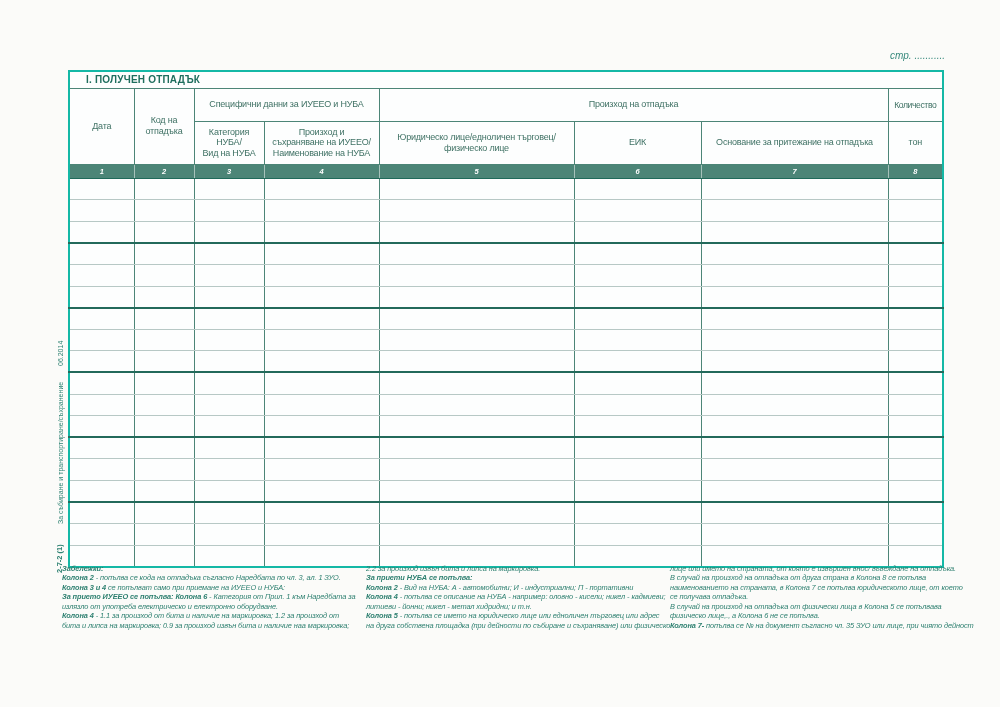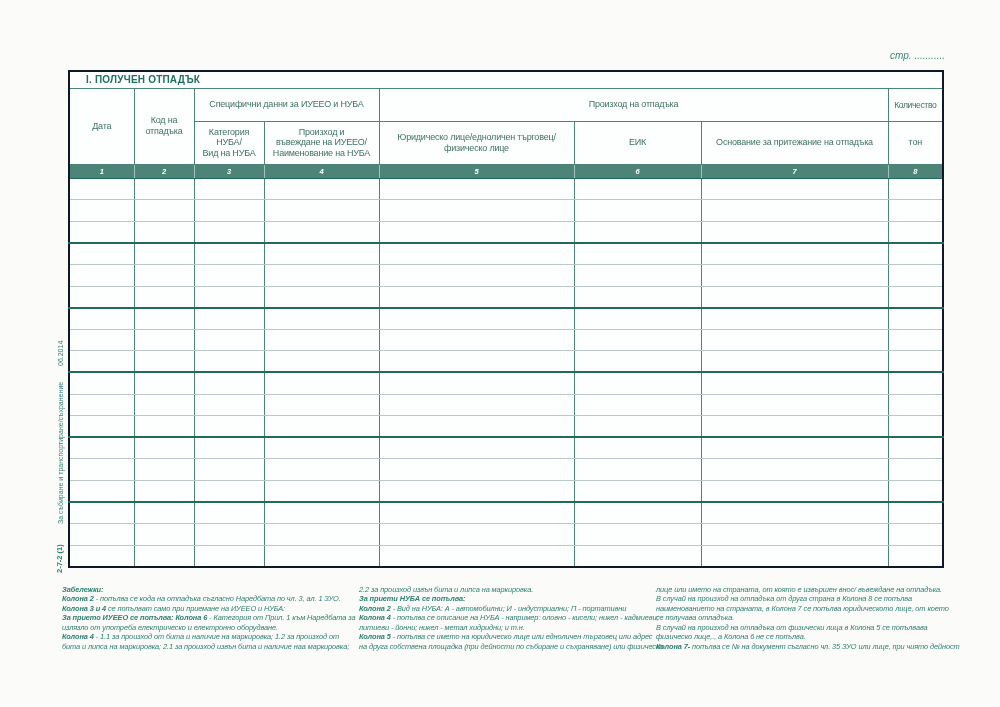--- a/index.html
+++ b/index.html
@@ -25,21 +25,21 @@
     font-size:7px; color:#2f8273;
   }
   .v-date   { left:57px; top:366px; }
   .v-activity { left:57px; top:524px; }
   .v-form   { left:55px; top:573px; font-weight:bold; font-size:7.5px; }
 
   
   table.waste-table {
     position:absolute; left:68px; top:70px;
     width:874px; border-collapse:collapse; table-layout:fixed;
-    border:2px solid #0f172a;
+    border:2px solid #14b8a6;
     background:#fdfefe;
   }
   .title-row td {
     height:17px; padding-left:16px;
     font-size:10px; font-weight:bold; letter-spacing:.2px;
     color:#1f6e5e; text-align:left;
     border-bottom:1px solid #4c8577;
   }
   thead th {
     font-weight:normal; font-size:9px; line-height:1.18;
@@ -65,22 +65,22 @@
     height:21.6px;
     border-right:1px solid #4c8577;
     border-bottom:1px solid #b7c8c5;
   }
   tbody td:last-child { border-right:none; }
   tbody tr.group-end td { border-bottom:2px solid #236a5b; }
   tbody tr:last-child td { border-bottom:none; }
 
   
   .notes {
-    position:absolute; left:62px; top:585px; width:888px;
-    display:grid; grid-template-columns:294px 294px 294px; column-gap:3px;
+    position:absolute; left:62px; top:564px; width:888px;
+    display:grid; grid-template-columns:294px 294px 294px; column-gap:10px;
   }
   .note-line {
     font-size:7.4px; font-style:italic; line-height:9.45px;
     letter-spacing:-.1px; color:#2c7f6f; white-space:nowrap;
   }
   .note-line .bold { font-weight:bold; }
 </style>
 </head>
 <body>
 
@@ -112,21 +112,21 @@
         <th rowspan="2" class="pre">Код на отпадъка</th>
         <th colspan="2">Специфични данни за ИУЕЕО и НУБА</th>
         <th colspan="3">Произход на отпадъка</th>
         <th class="qty">Количество</th>
       </tr>
       <tr class="hrow-b">
         <th class="pre">Категория
 НУБА/
 Вид на НУБА</th>
         <th class="pre">Произход и
-въвеждане на ИУЕЕО/
+съхраняване на ИУЕЕО/
 Наименование на НУБА</th>
         <th class="pre">Юридическо лице/едноличен търговец/
 физическо лице</th>
         <th>ЕИК</th>
         <th>Основание за притежание на отпадъка</th>
         <th>тон</th>
       </tr>
       <tr class="num-row">
           <td>1</td>
           <td>2</td>
@@ -323,21 +323,21 @@
   </table>
 
   <div class="notes">
     <div class="notes-col">
         <div class="note-line"><span class="bold">Забележки:</span></div>
         <div class="note-line"><span class="bold">Колона 2</span><span> - попълва се кода на отпадъка съгласно Наредбата по чл. 3, ал. 1 ЗУО.</span></div>
         <div class="note-line"><span class="bold">Колона 3 и 4</span><span> се попълват само при приемане на ИУЕЕО и НУБА:</span></div>
         <div class="note-line"><span class="bold">За прието ИУЕЕО се попълва: Колона 6</span><span> - Категория от Прил. 1 към Наредбата за</span></div>
         <div class="note-line"><span>излязло от употреба електрическо и електронно оборудване.</span></div>
         <div class="note-line"><span class="bold">Колона 4</span><span> - 1.1 за произход от бита и наличие на маркировка; 1.2 за произход от</span></div>
-        <div class="note-line"><span>бита и липса на маркировка; 2.1 за произход извън бита и наличие наа маркировка;</span></div>
+        <div class="note-line"><span>бита и липса на маркировка; 0.9 за произход извън бита и наличие наа маркировка;</span></div>
       </div>
     <div class="notes-col">
         <div class="note-line"><span>2.2 за произход извън бита и липса на маркировка.</span></div>
         <div class="note-line"><span class="bold">За приети НУБА се попълва:</span></div>
         <div class="note-line"><span class="bold">Колона 2</span><span> - Вид на НУБА: А - автомобилни; И - индустриални; П - портативни</span></div>
         <div class="note-line"><span class="bold">Колона 4</span><span> - попълва се описание на НУБА - например: оловно - кисели; никел - кадмиеви;</span></div>
         <div class="note-line"><span>литиеви - йонни; никел - метал хидридни; и т.н.</span></div>
         <div class="note-line"><span class="bold">Колона 5</span><span> - попълва се името на юридическо лице или едноличен търговец или адрес</span></div>
         <div class="note-line"><span>на друга собствена площадка (при дейности по събиране и съхраняване) или физическо</span></div>
       </div>

